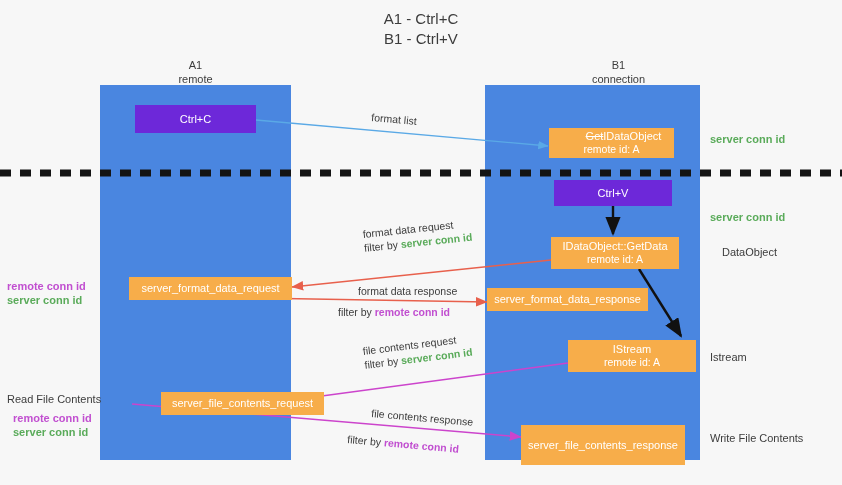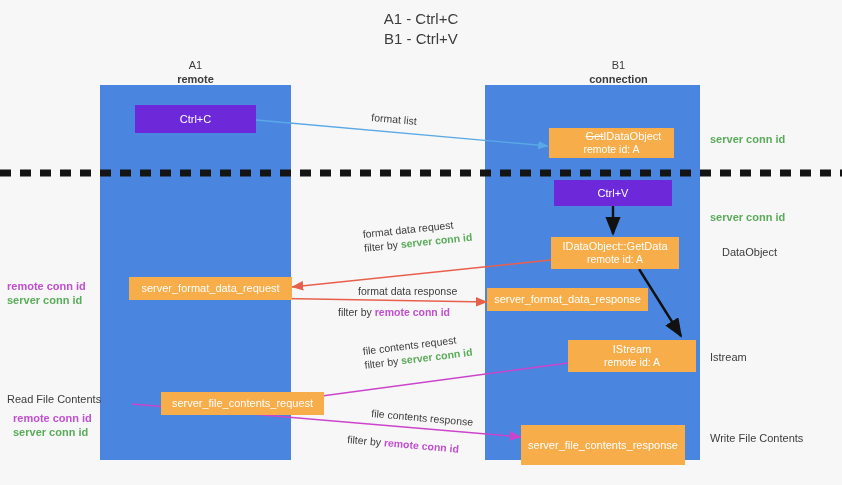--- a/index.html
+++ b/index.html
@@ -18,21 +18,21 @@
   .title{
     position:absolute;left:0;top:9px;width:842px;
     text-align:center;font-size:15px;line-height:20px;color:#3c3c3c;
   }
 
   
   .col-head{
     position:absolute;text-align:center;font-size:11px;line-height:14px;color:#3c3c3c;
   }
   .col-head .c-name{display:block;}
-  .col-head .c-sub{display:block;font-weight:bold;}
+  .col-head .c-sub{display:block;}
 
   
   .lane{position:absolute;background:#4a86e0;}
   #lane-a1{left:100px;top:85px;width:191px;height:375px;}
   #lane-b1{left:485px;top:85px;width:215px;height:375px;}
 
   
   .node{
     position:absolute;display:flex;align-items:center;justify-content:center;
     flex-direction:column;color:#ffffff;font-size:11px;line-height:13px;

